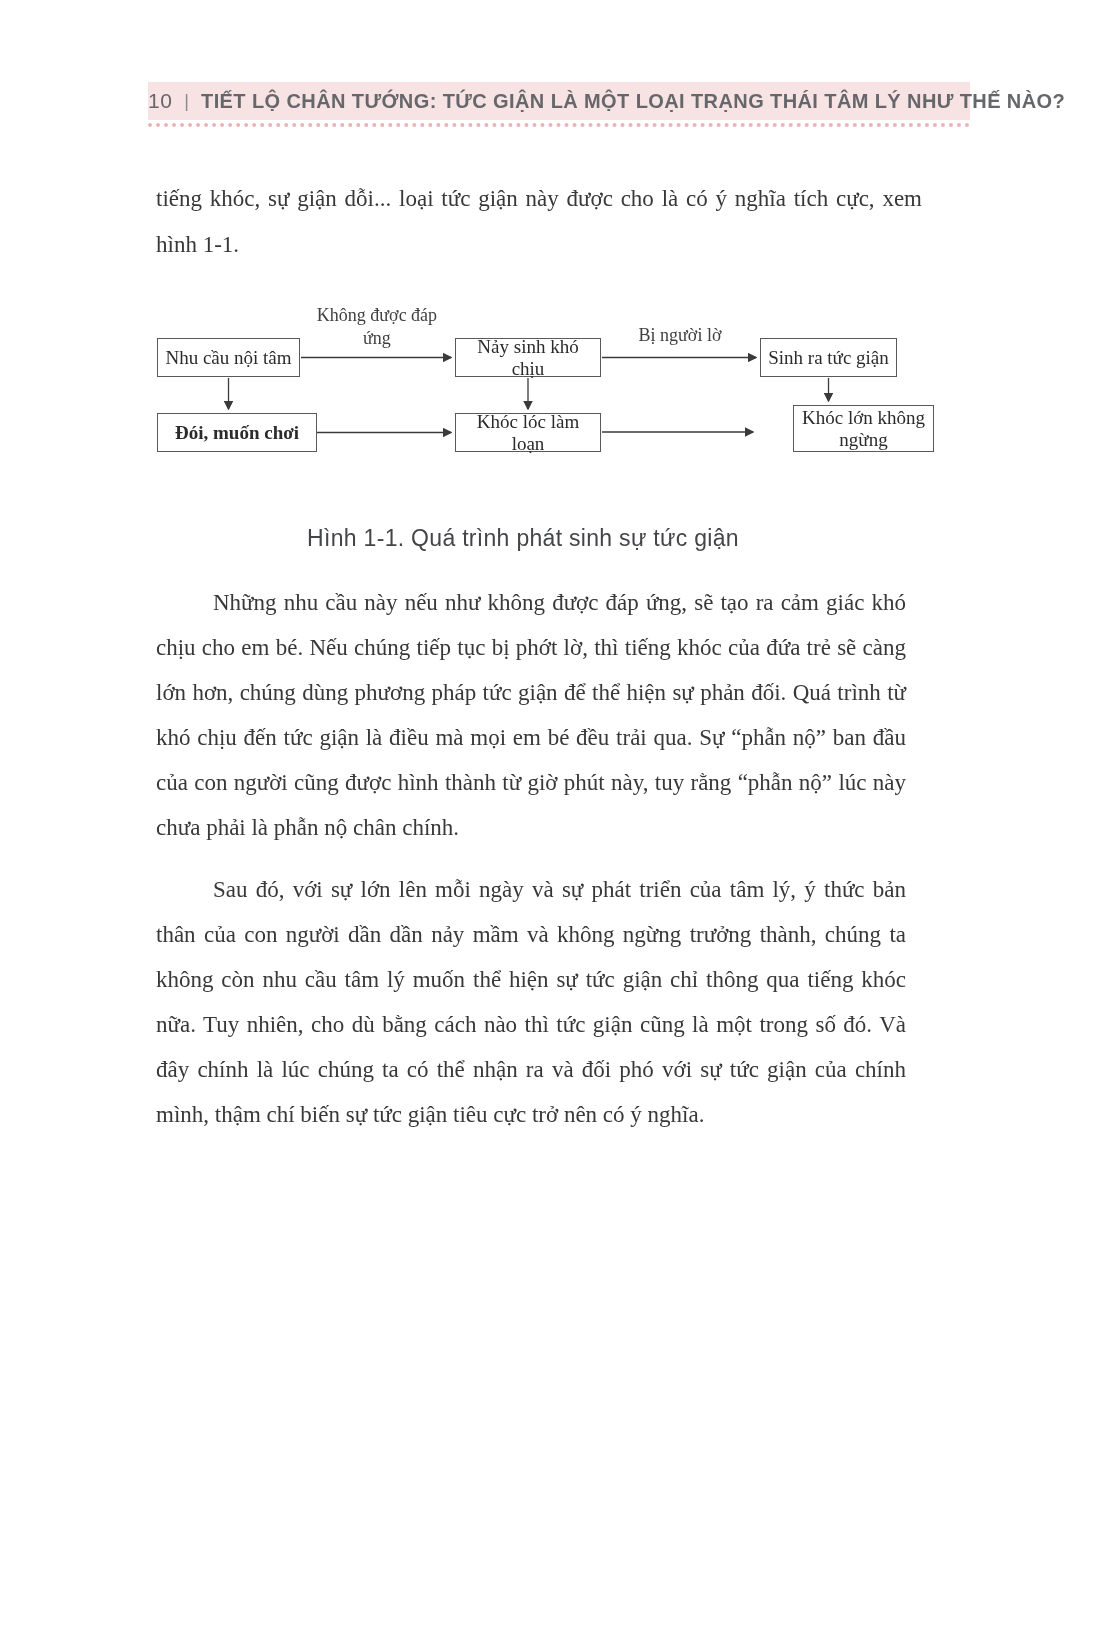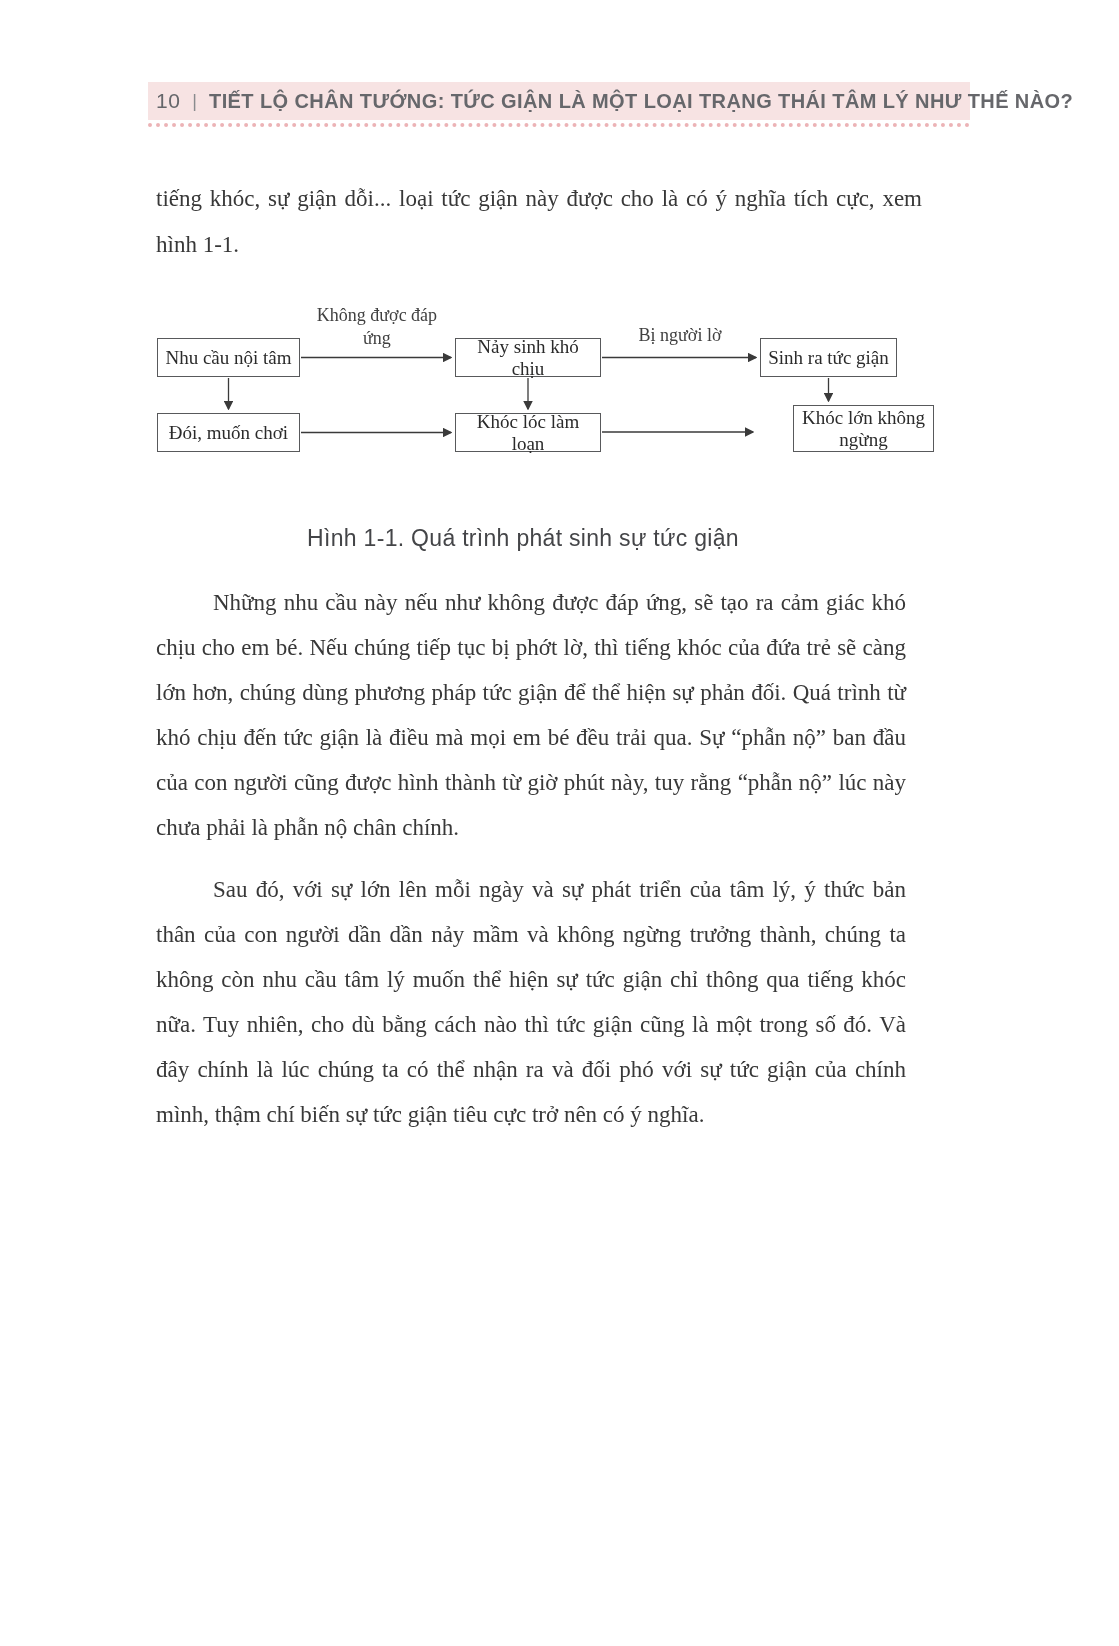--- a/index.html
+++ b/index.html
@@ -15,21 +15,21 @@
 
   
   .page-header {
     position: absolute;
     left: 148px; top: 82px;
     width: 822px; height: 38px;
     background: #f7e3e3;
     display: flex;
     align-items: center;
     box-sizing: border-box;
-    padding: 0 8px;
+    padding: 0 0;
     font-family: "Liberation Sans", sans-serif;
     color: #65666a;
   }
   .page-number { font-size: 21px; font-weight: 500; letter-spacing: 0.5px; }
   .hdr-sep { margin: 0 12px; font-size: 18px; color: #8a8b8e; font-weight: 300; }
   .hdr-title {
     flex: 1;
     text-align: center;
     font-size: 20px;
     font-weight: bold;
@@ -81,21 +81,21 @@
     justify-content: center;
     text-align: center;
     font-size: 19px;
     line-height: 1.15;
     color: #2b2b2b;
     padding: 2px 4px;
   }
   .b-r1c1 { left: 9px;   top: 40px;  width: 143px; height: 39px; }
   .b-r1c2 { left: 307px; top: 40px;  width: 146px; height: 39px; }
   .b-r1c3 { left: 612px; top: 40px;  width: 137px; height: 39px; }
-  .b-r2c1 { left: 9px;   top: 115px; width: 143px; height: 39px; }
+  .b-r2c1 { left: 9px;   top: 115px; width: 160px; height: 39px; font-weight: bold; }
   .b-r2c2 { left: 307px; top: 115px; width: 146px; height: 39px; }
   .b-r2c3 { left: 609px; top: 107px; width: 141px; height: 47px; margin-left: 36px; }
   .arrow-label {
     position: absolute;
     text-align: center;
     font-size: 18px;
     line-height: 1.25;
     color: #404040;
   }
   .lbl-1 { left: 166px; top: 6px;  width: 126px; }

